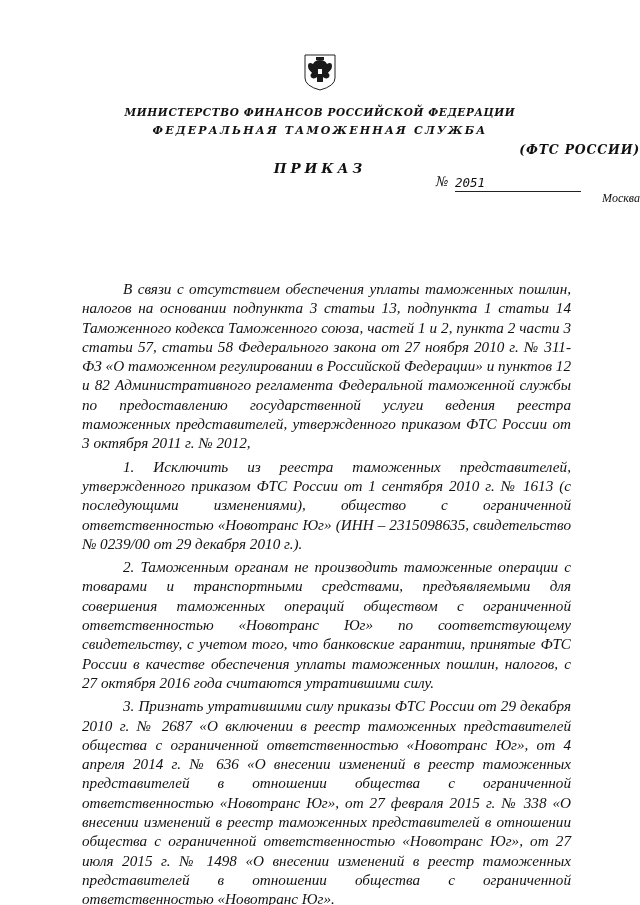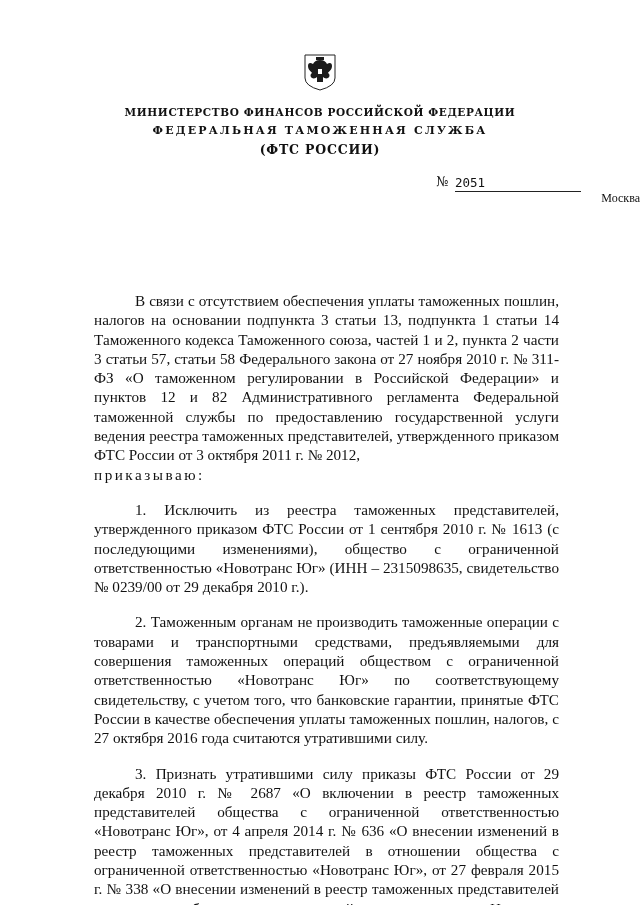--- a/index.html
+++ b/index.html
@@ -1,58 +1,58 @@
 <!DOCTYPE html>
 <html><head>
 <meta charset="utf-8">
 <style>
   html, body { margin: 0; padding: 0; background: #ffffff; }
   body { width: 640px; height: 905px; position: relative; overflow: hidden; color: #111; }
-  .page { position: absolute; left: 0; top: 0; width: 576px; height: 905px; }
+  .page { position: absolute; left: 0; top: 0; width: 576px; height: 905px; font-style: italic; }
   .emblem { position: absolute; left: 302px; top: 52px; width: 36px; height: 40px; }
   .hdr { position: absolute; left: 0; width: 640px; text-align: center; font-family: "DejaVu Serif", serif; font-weight: bold; color: #111; }
   .ministry { top: 106px; font-size: 10.5px; letter-spacing: 0.6px; }
   .fts { top: 124px; font-size: 11px; letter-spacing: 2.2px; }
-  .fts-short { top: 142px; font-size: 12.5px; letter-spacing: 0.8px; }
+  .fts-short { top: 142px; font-size: 12.5px; letter-spacing: 0.8px; text-align: right; }
   .prikaz { top: 160px; font-size: 13.5px; letter-spacing: 4px; }
   .date { position: absolute; left: 100px; top: 175px; width: 126px; border-bottom: 1px solid #222; font-family: "DejaVu Sans Mono", monospace; font-size: 12.5px; line-height: 16px; padding-left: 2px; }
   .no-label { position: absolute; left: 436px; top: 174px; font-family: "DejaVu Serif", serif; font-size: 13px; }
   .no-value { position: absolute; left: 455px; top: 175px; width: 126px; border-bottom: 1px solid #222; font-family: "DejaVu Sans Mono", monospace; font-size: 12.5px; line-height: 16px; text-align: left; padding-right: 20px; box-sizing: border-box; }
   .city { position: absolute; left: 0; width: 640px; top: 191px; text-align: right; font-family: "Liberation Serif", serif; font-size: 12px; }
   .title { position: absolute; left: 80px; width: 480px; top: 218px; text-align: center; font-family: "Liberation Serif", serif; font-weight: bold; font-size: 15.5px; line-height: 19px; }
   .body { position: absolute; left: 78px; width: 497px; top: 275px; font-family: "Liberation Serif", serif; font-size: 15.2px; line-height: 19.3px; text-align: justify; }
-  .body p { margin: 16px; text-indent: 41px; }
+  .body p { margin: 4px; text-indent: 41px; }
   .spaced { letter-spacing: 2.5px; }
 </style>
 </head>
 <body>
 
 <div class="page">
 
   <div class="emblem">
     <svg width="36" height="40" viewBox="0 0 36 40">
       <path d="M3 3 H33 V26 Q33 34 18 38 Q3 34 3 26 Z" fill="#fff" stroke="#222" stroke-width="1"></path>
       <path d="M18 8 C14 8 12 10 11 12 C8 10 6 11 6 14 C6 18 9 19 10 21 C8 22 8 25 10 26 C12 27 14 26 15 25 L15 30 L21 30 L21 25 C22 26 24 27 26 26 C28 25 28 22 26 21 C27 19 30 18 30 14 C30 11 28 10 25 12 C24 10 22 8 18 8 Z" fill="#1a1a1a"></path>
       <rect x="14" y="5" width="8" height="3" fill="#1a1a1a"></rect>
       <rect x="16" y="17" width="4" height="5" fill="#fff"></rect>
     </svg>
   </div>
 
   <div class="hdr ministry">МИНИСТЕРСТВО ФИНАНСОВ РОССИЙСКОЙ ФЕДЕРАЦИИ</div>
   <div class="hdr fts">ФЕДЕРАЛЬНАЯ ТАМОЖЕННАЯ СЛУЖБА</div>
   <div class="hdr fts-short">(ФТС РОССИИ)</div>
+  <div class="hdr prikaz">ПРИКАЗ</div>
 
   <div class="no-label">№</div>
   <div class="no-value">2051</div>
   <div class="city">Москва</div>
 
 
   <div class="body">
     <p>
       <span>В связи с отсутствием обеспечения уплаты таможенных пошлин, налогов на основании подпункта 3 статьи 13, подпункта 1 статьи 14 Таможенного кодекса Таможенного союза, частей 1 и 2, пункта 2 части 3 статьи 57, статьи 58 Федерального закона от 27 ноября 2010 г. № 311-ФЗ «О таможенном регулировании в Российской Федерации» и пунктов 12 и 82 Административного регламента Федеральной таможенной службы по предоставлению государственной услуги ведения реестра таможенных представителей, утвержденного приказом ФТС России от 3 октября 2011 г. № 2012,</span>
-      <span class="spaced" style="display:block;text-indent:0;">приказываю:</span>
     </p>
     <p>1. Исключить из реестра таможенных представителей, утвержденного приказом ФТС России от 1 сентября 2010 г. № 1613 (с последующими изменениями), общество с ограниченной ответственностью «Новотранс Юг» (ИНН – 2315098635, свидетельство № 0239/00 от 29 декабря 2010 г.).</p>
     <p>2. Таможенным органам не производить таможенные операции с товарами и транспортными средствами, предъявляемыми для совершения таможенных операций обществом с ограниченной ответственностью «Новотранс Юг» по соответствующему свидетельству, с учетом того, что банковские гарантии, принятые ФТС России в качестве обеспечения уплаты таможенных пошлин, налогов, с 27 октября 2016 года считаются утратившими силу.</p>
     <p>3. Признать утратившими силу приказы ФТС России от 29 декабря 2010 г. № 2687 «О включении в реестр таможенных представителей общества с ограниченной ответственностью «Новотранс Юг», от 4 апреля 2014 г. № 636 «О внесении изменений в реестр таможенных представителей в отношении общества с ограниченной ответственностью «Новотранс Юг», от 27 февраля 2015 г. № 338 «О внесении изменений в реестр таможенных представителей в отношении общества с ограниченной ответственностью «Новотранс Юг», от 27 июля 2015 г. № 1498 «О внесении изменений в реестр таможенных представителей в отношении общества с ограниченной ответственностью «Новотранс Юг».</p>
   </div>
 
 </div>
 
 </body></html>

